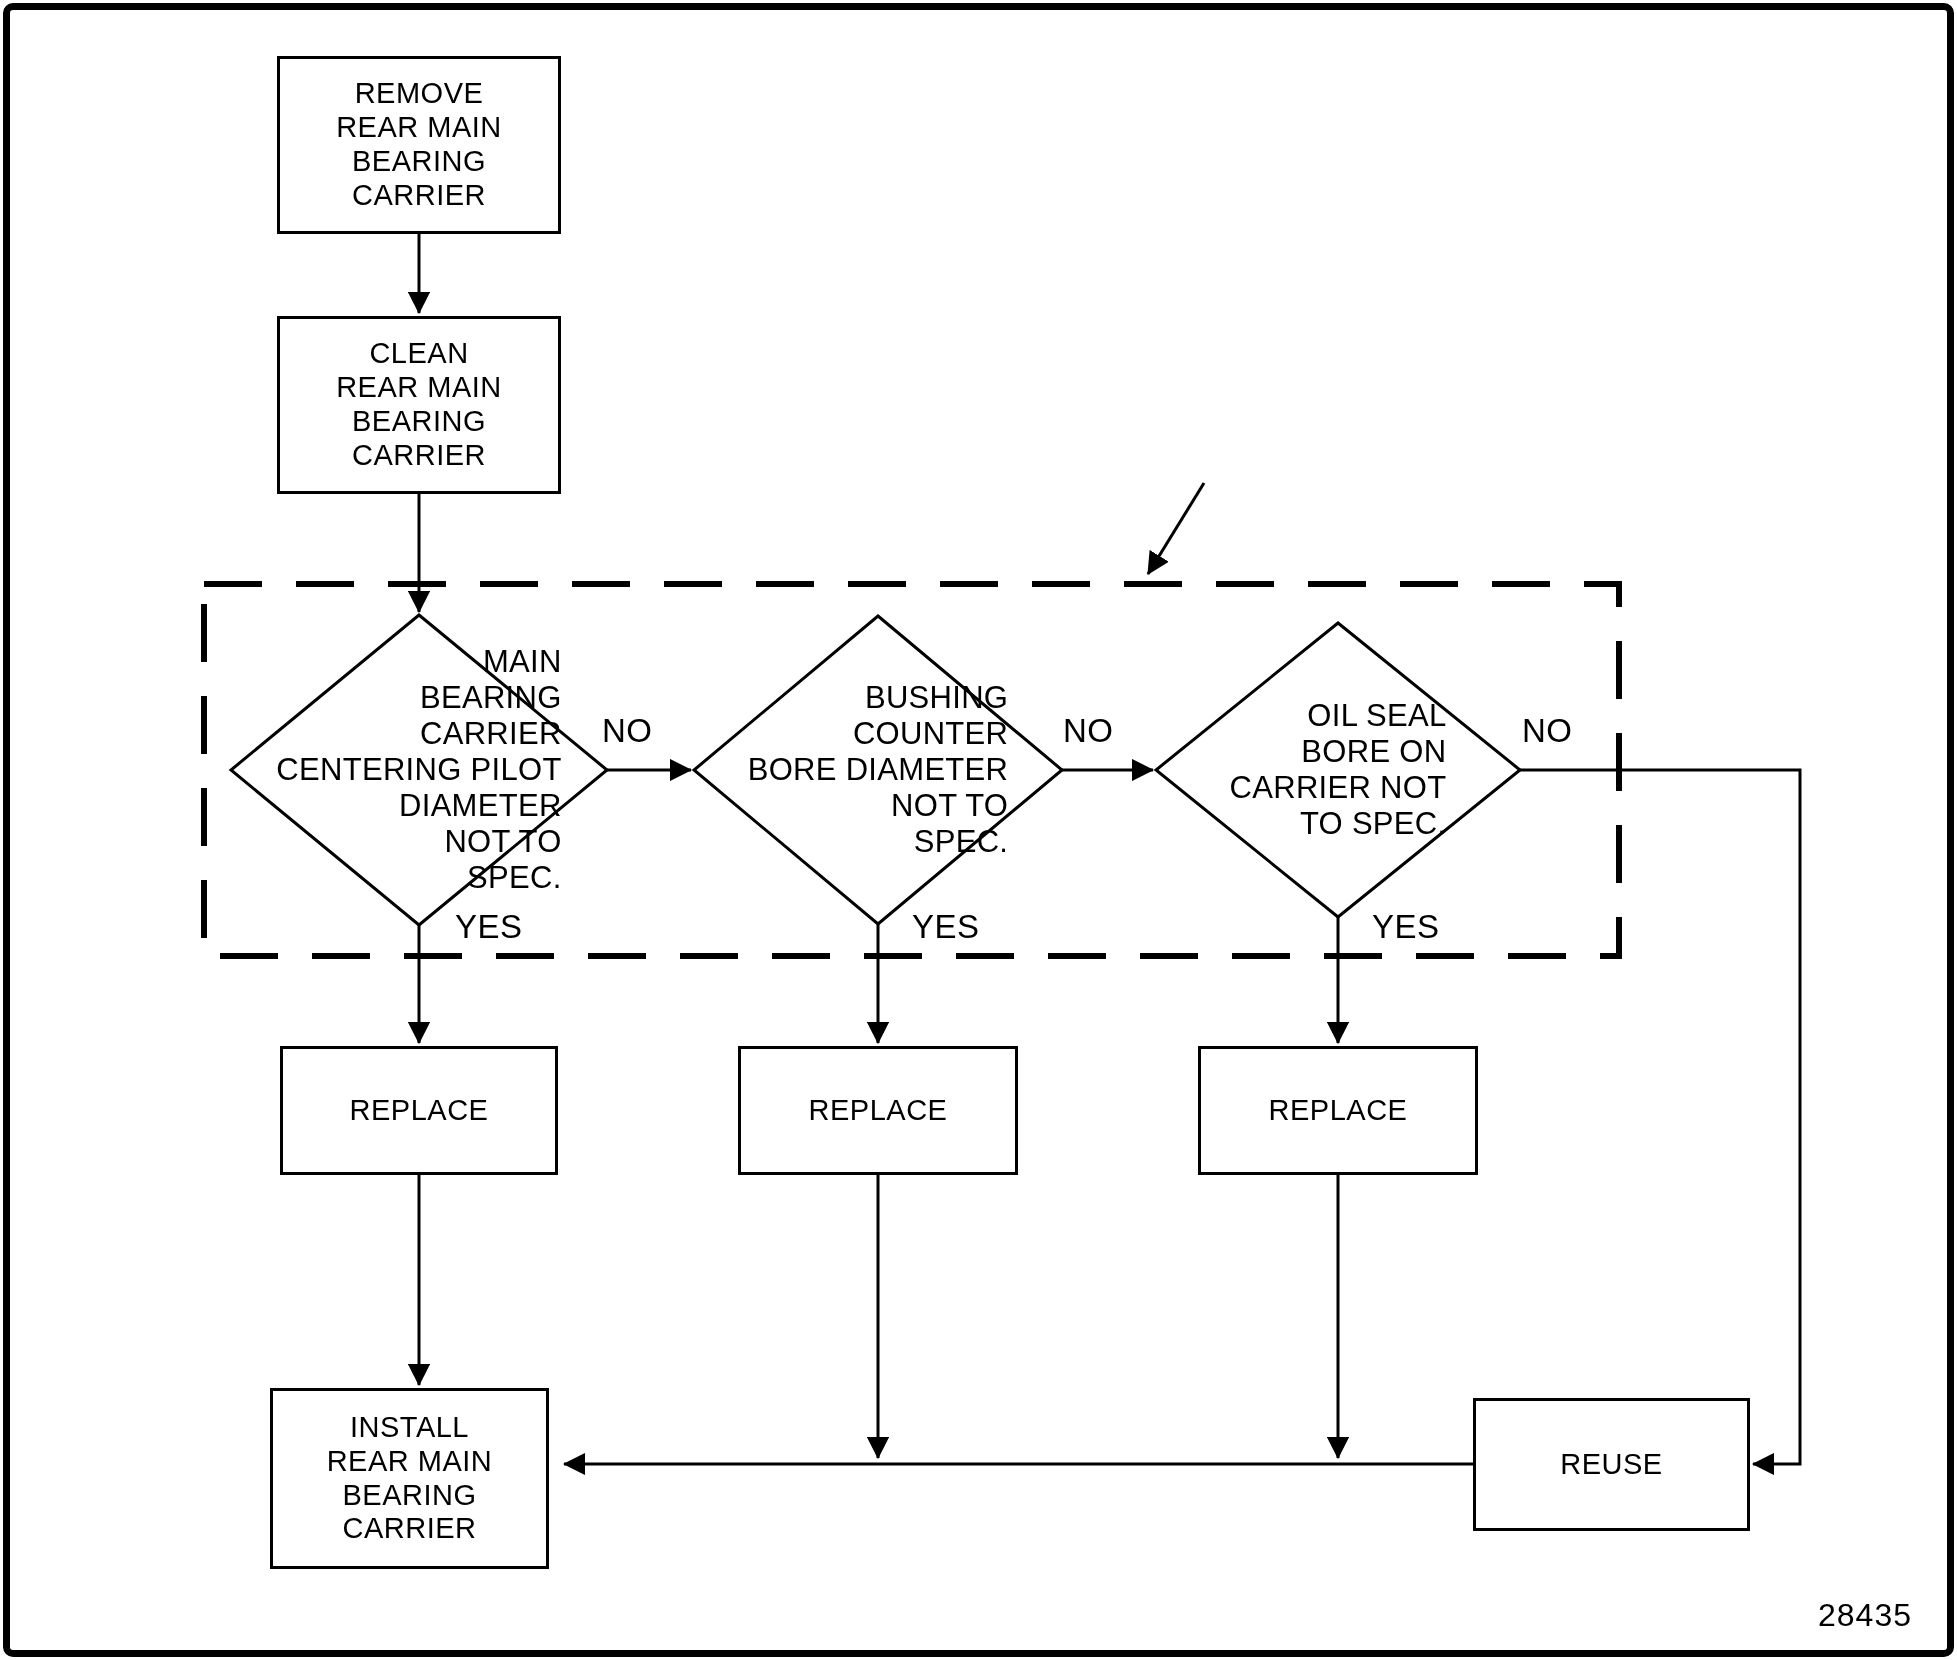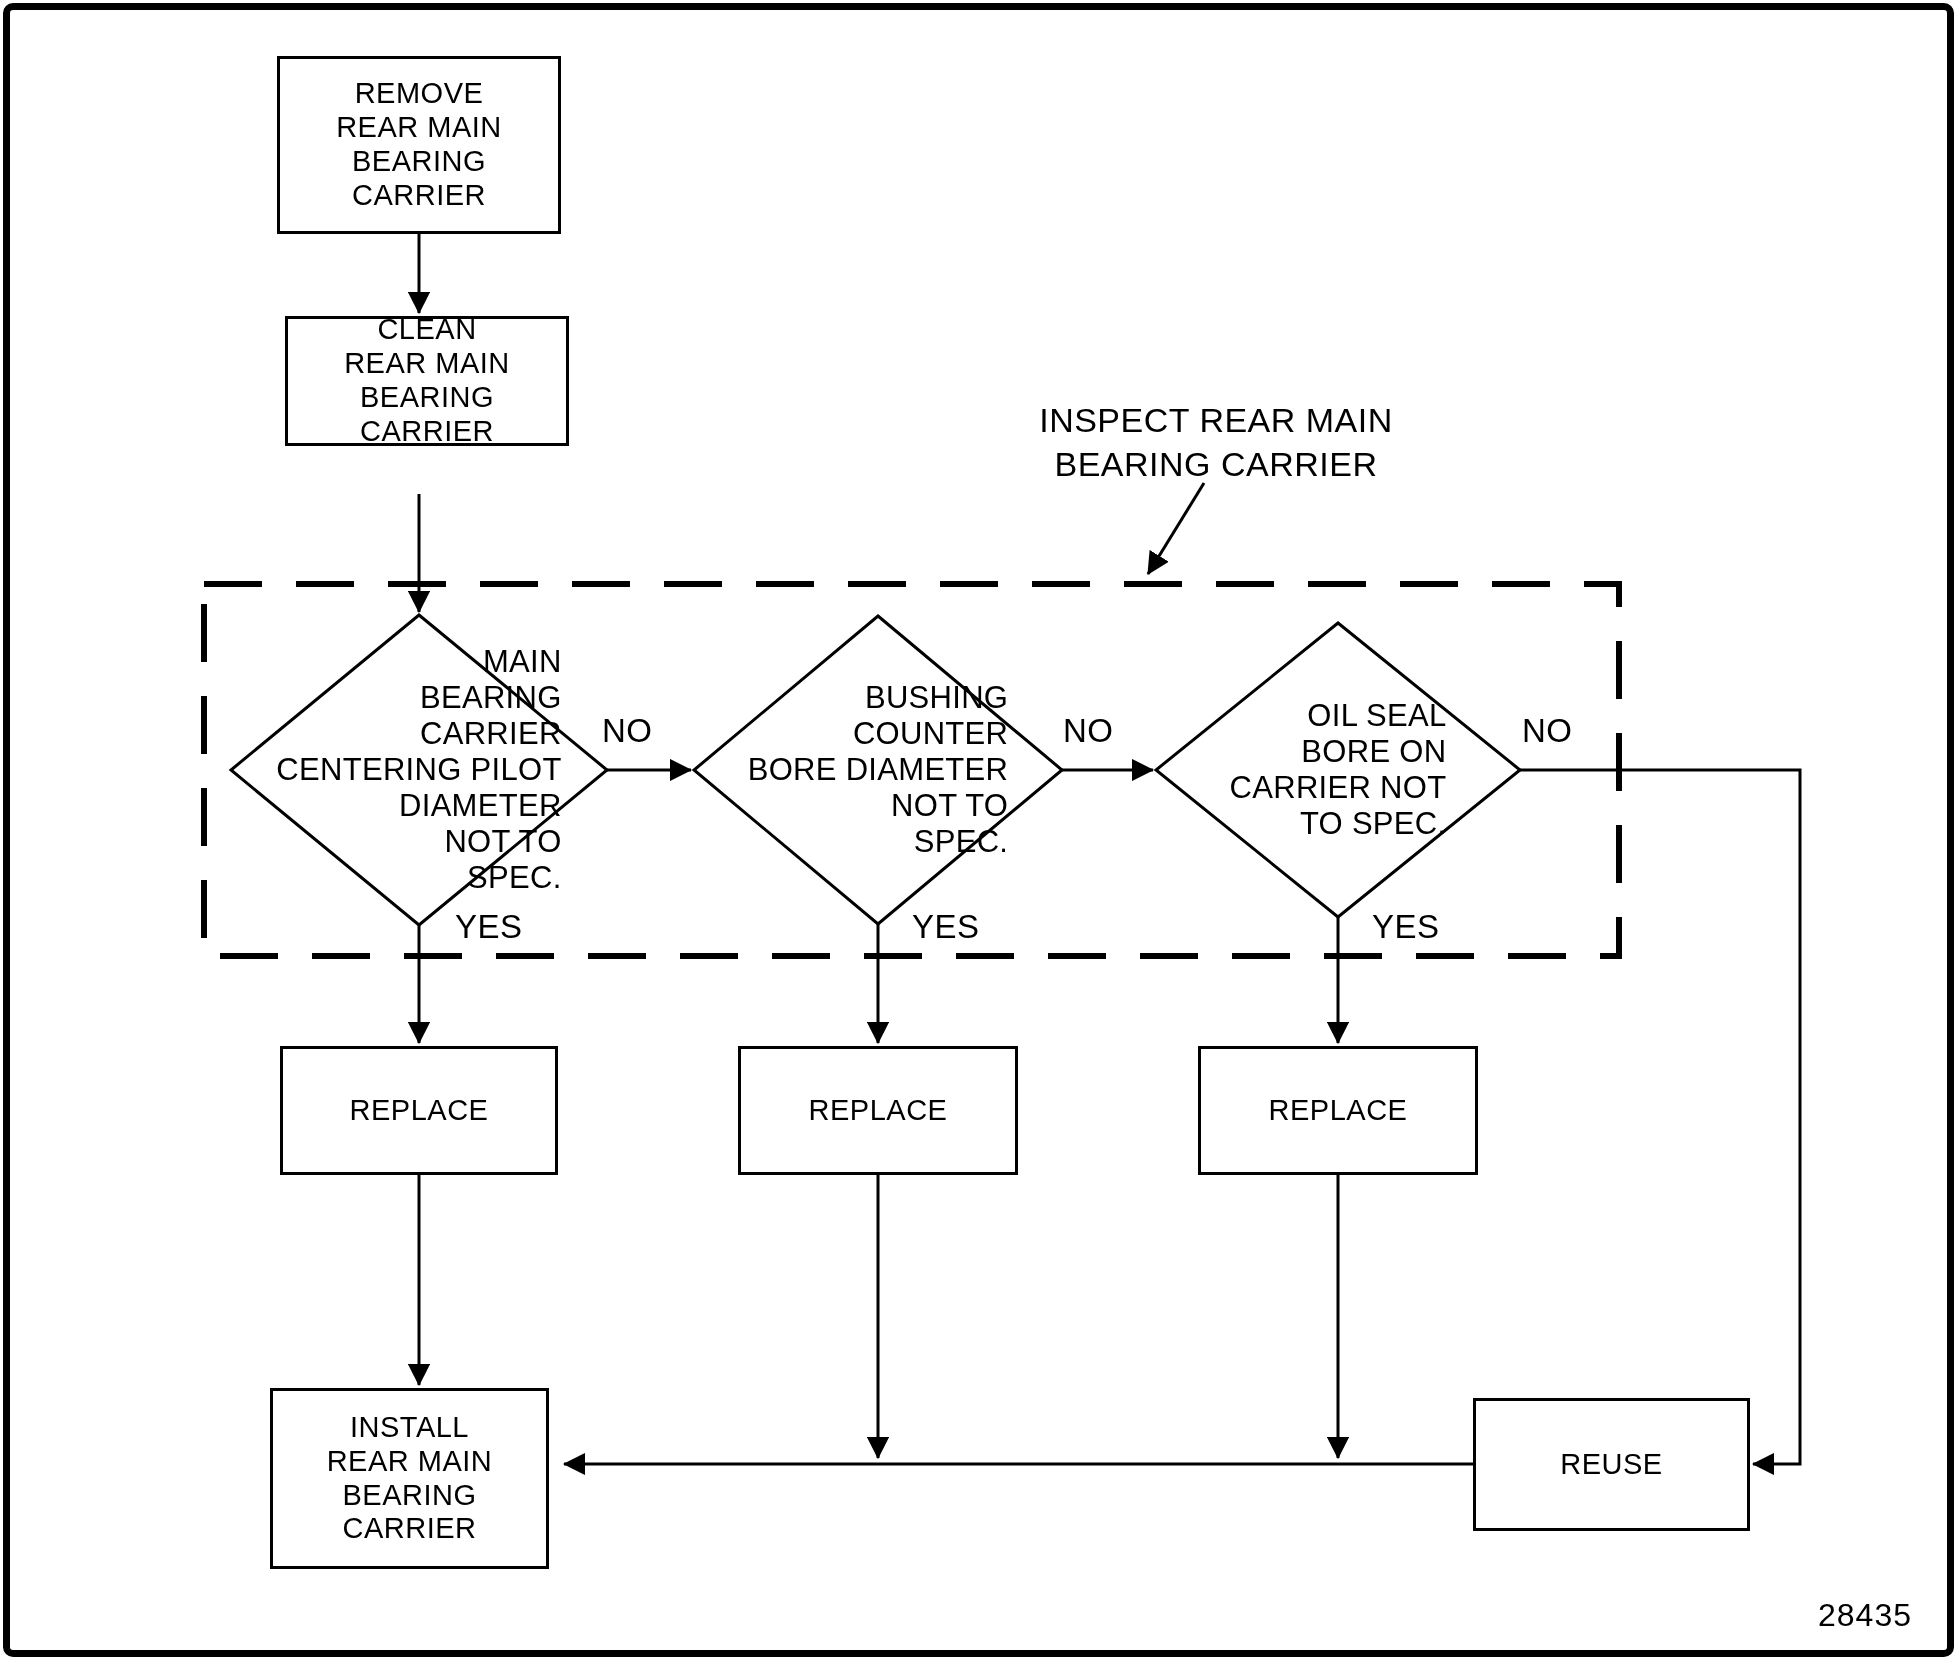--- a/index.html
+++ b/index.html
@@ -112,21 +112,21 @@
     <line class="w" x1="1473" y1="1464" x2="564" y2="1464" marker-end="url(#arr)"></line>
 
     <line class="w" x1="1204" y1="483" x2="1148" y2="574" marker-end="url(#arr)"></line>
   </svg>
 
   <div class="box" style="left:277px; top:56px; width:284px; height:178px;">REMOVE
 REAR MAIN
 BEARING
 CARRIER</div>
 
-  <div class="box" style="left:285px; top:316px; width:284px; height:130px;">CLEAN
+  <div class="box" style="left:277px; top:316px; width:284px; height:178px;">CLEAN
 REAR MAIN
 BEARING
 CARRIER</div>
 
   <div class="box" style="left:280px; top:1046px; width:278px; height:129px;">REPLACE</div>
 
   <div class="box" style="left:738px; top:1046px; width:280px; height:129px;">REPLACE</div>
 
   <div class="box" style="left:1198px; top:1046px; width:280px; height:129px;">REPLACE</div>
 
@@ -157,19 +157,17 @@
 TO SPEC.</div>
 
   <div class="elabel" style="left:602px; top:712px;">NO</div>
   <div class="elabel" style="left:1063px; top:712px;">NO</div>
   <div class="elabel" style="left:1522px; top:712px;">NO</div>
 
   <div class="elabel" style="left:455px; top:908px;">YES</div>
   <div class="elabel" style="left:912px; top:908px;">YES</div>
   <div class="elabel" style="left:1372px; top:908px;">YES</div>
 
-  <div class="glabel" style="left:1016px; top:398px; width:400px;">INSPECT REAR MAIN
-BEARING CARRIER</div>
 
   <div class="fig" style="right:45px; bottom:26px;margin-top:40px;">28435</div>
 
   <div class="frame"></div>
 </div>
 
 </body></html>

